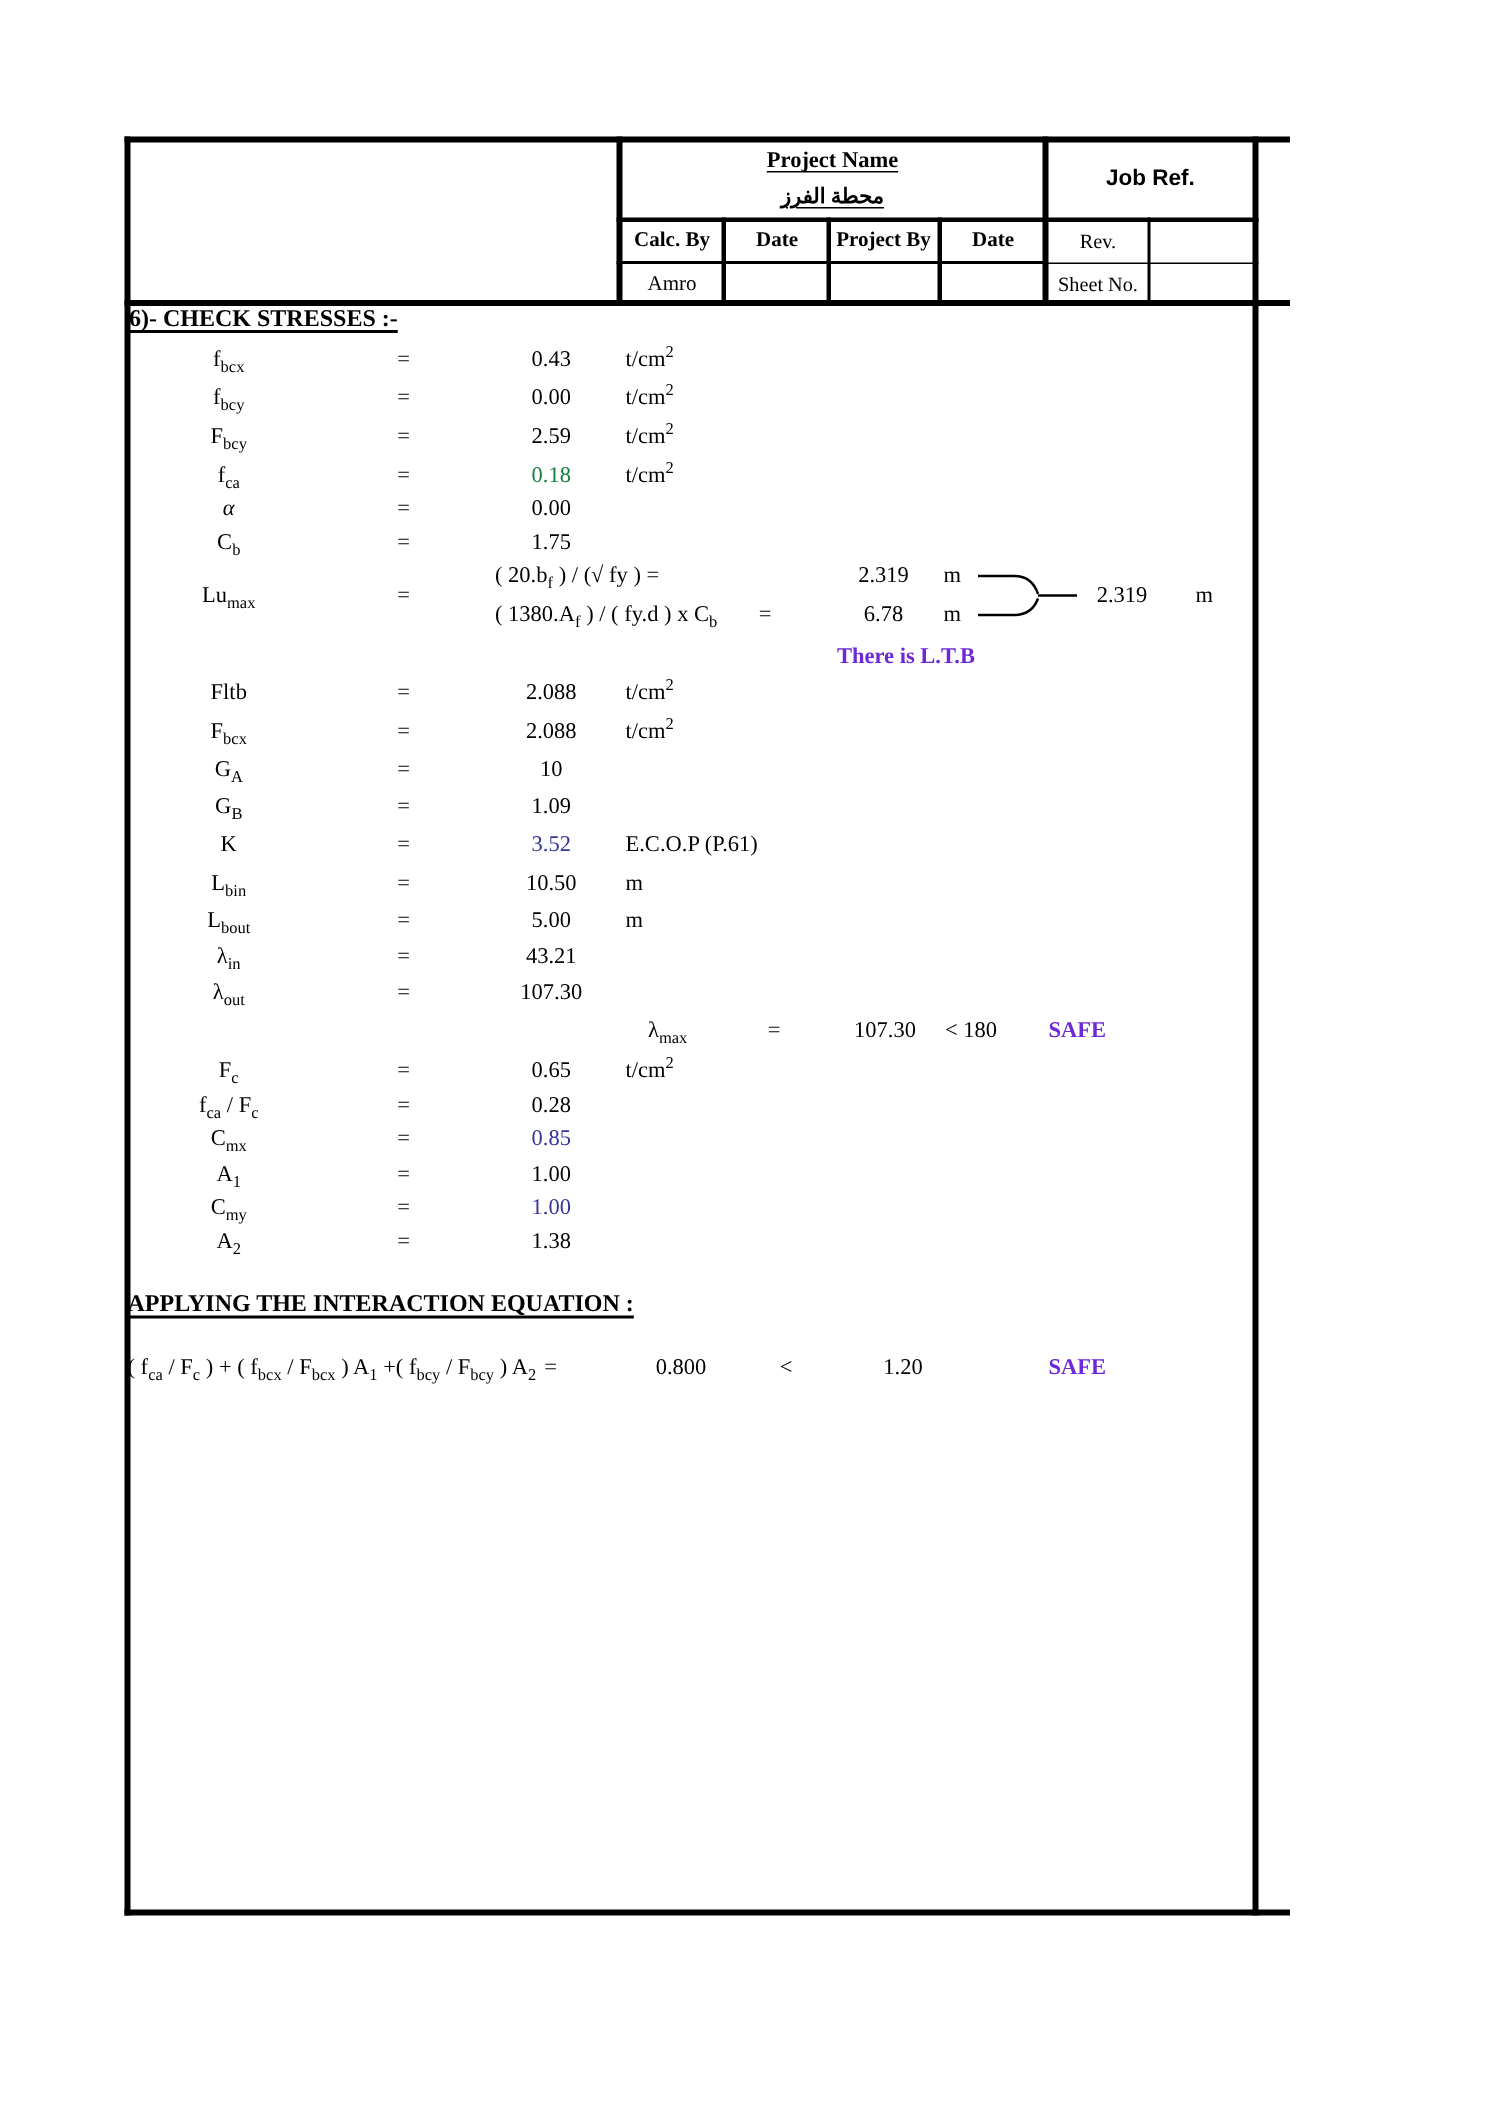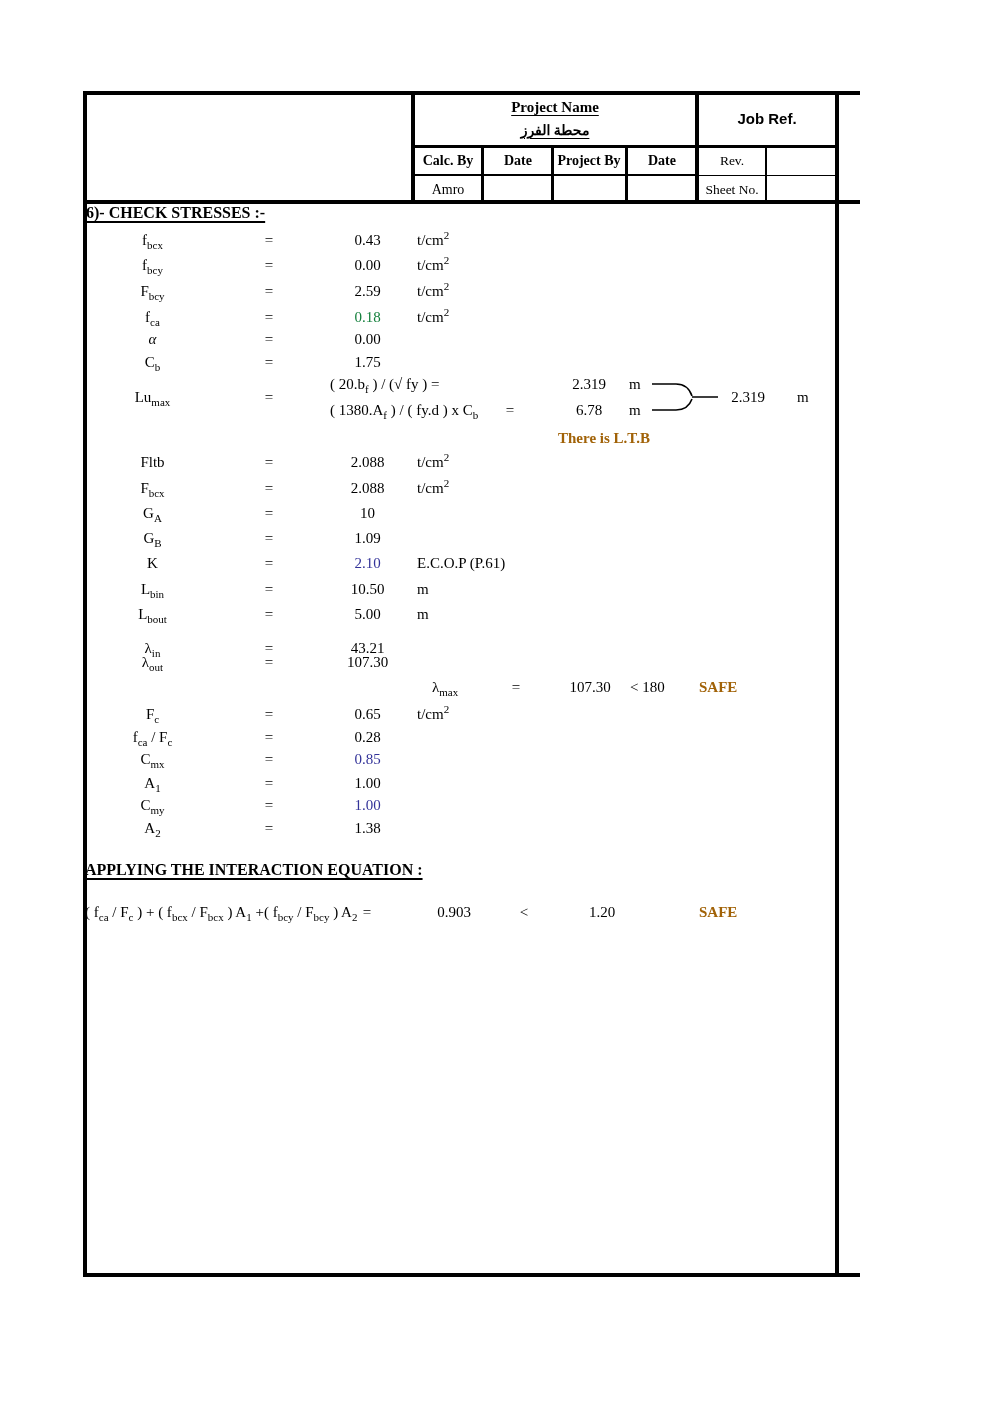--- a/index.html
+++ b/index.html
@@ -14,21 +14,21 @@
   .b{font-weight:bold;}
   .u{text-decoration:underline;text-underline-offset:3px;}
   sub{font-size:11px;line-height:0;}
   sup{font-size:11px;line-height:0;}
   .vrow{position:absolute;left:85px;width:740px;height:22px;line-height:22px;
         display:grid;grid-template-columns:135px 98px 99px auto;}
   .c-label{text-align:center;}
   .c-eq{text-align:center;}
   .c-val{text-align:center;}
   .c-unit{text-align:left;}
-  .green{color:#a16207;font-weight:bold;}
+  .green{color:#6d28d9;font-weight:bold;}
   .h22{height:22px;line-height:22px;font-family:Liberation Serif, serif;}
   .title{font-size:16px;font-weight:bold;text-decoration:underline;text-underline-offset:3px;text-decoration-thickness:2px;}
 </style>
 </head>
 <body>
 
 <div class="page">
 
   <div id="lines">
       <div class="line" style="left: 83px; top: 91px; width: 825px; height: 4px;"></div>
@@ -119,36 +119,36 @@
       </div>
       <div class="vrow" style="top: 527px;">
         <span class="c-label">G<sub>B</sub></span>
         <span class="c-eq">=</span>
         <span class="c-val" style="color:#000000;">1.09</span>
         <span class="c-unit"></span>
       </div>
       <div class="vrow" style="top: 552px;">
         <span class="c-label">K</span>
         <span class="c-eq">=</span>
-        <span class="c-val" style="color:#333399;">2.10</span>
+        <span class="c-val" style="color:#333399;">3.52</span>
         <span class="c-unit">E.C.O.P (P.61)</span>
       </div>
       <div class="vrow" style="top: 578px;">
         <span class="c-label">L<sub>bin</sub></span>
         <span class="c-eq">=</span>
         <span class="c-val" style="color:#000000;">10.50</span>
         <span class="c-unit">m</span>
       </div>
       <div class="vrow" style="top: 603px;">
         <span class="c-label">L<sub>bout</sub></span>
         <span class="c-eq">=</span>
         <span class="c-val" style="color:#000000;">5.00</span>
         <span class="c-unit">m</span>
       </div>
-      <div class="vrow" style="top: 627px; margin-top: 10px;">
+      <div class="vrow" style="top: 627px;">
         <span class="c-label">λ<sub>in</sub></span>
         <span class="c-eq">=</span>
         <span class="c-val" style="color:#000000;">43.21</span>
         <span class="c-unit"></span>
       </div>
       <div class="vrow" style="top: 651px;">
         <span class="c-label">λ<sub>out</sub></span>
         <span class="c-eq">=</span>
         <span class="c-val" style="color:#000000;">107.30</span>
         <span class="c-unit"></span>
@@ -214,18 +214,18 @@
   <div class="abs h22" style="left:432px;top:676px;">λ<sub>max</sub></div>
   <div class="abs ctr h22" style="left:496px;top:676px;width:40px;">=</div>
   <div class="abs ctr h22" style="left:554px;top:676px;width:72px;">107.30</div>
   <div class="abs h22" style="left:630px;top:676px;">&lt; 180</div>
   <div class="abs h22 green" style="left:699px;top:676px;">SAFE</div>
 
   <div class="abs title h22" style="left:85px;top:859px;">APPLYING THE INTERACTION EQUATION :</div>
 
   <div class="abs h22" style="left:85px;top:901px;">( f<sub>ca</sub> / F<sub>c</sub> ) + ( f<sub>bcx</sub> / F<sub>bcx</sub> ) A<sub>1</sub> +( f<sub>bcy</sub> / F<sub>bcy</sub> ) A<sub>2</sub></div>
   <div class="abs ctr h22" style="left:352px;top:901px;width:30px;">=</div>
-  <div class="abs ctr h22" style="left:418px;top:901px;width:72px;">0.903</div>
+  <div class="abs ctr h22" style="left:418px;top:901px;width:72px;">0.800</div>
   <div class="abs ctr h22" style="left:514px;top:901px;width:20px;">&lt;</div>
   <div class="abs ctr h22" style="left:566px;top:901px;width:72px;">1.20</div>
   <div class="abs h22 green" style="left:699px;top:901px;">SAFE</div>
 
 </div>
 
 </body></html>

